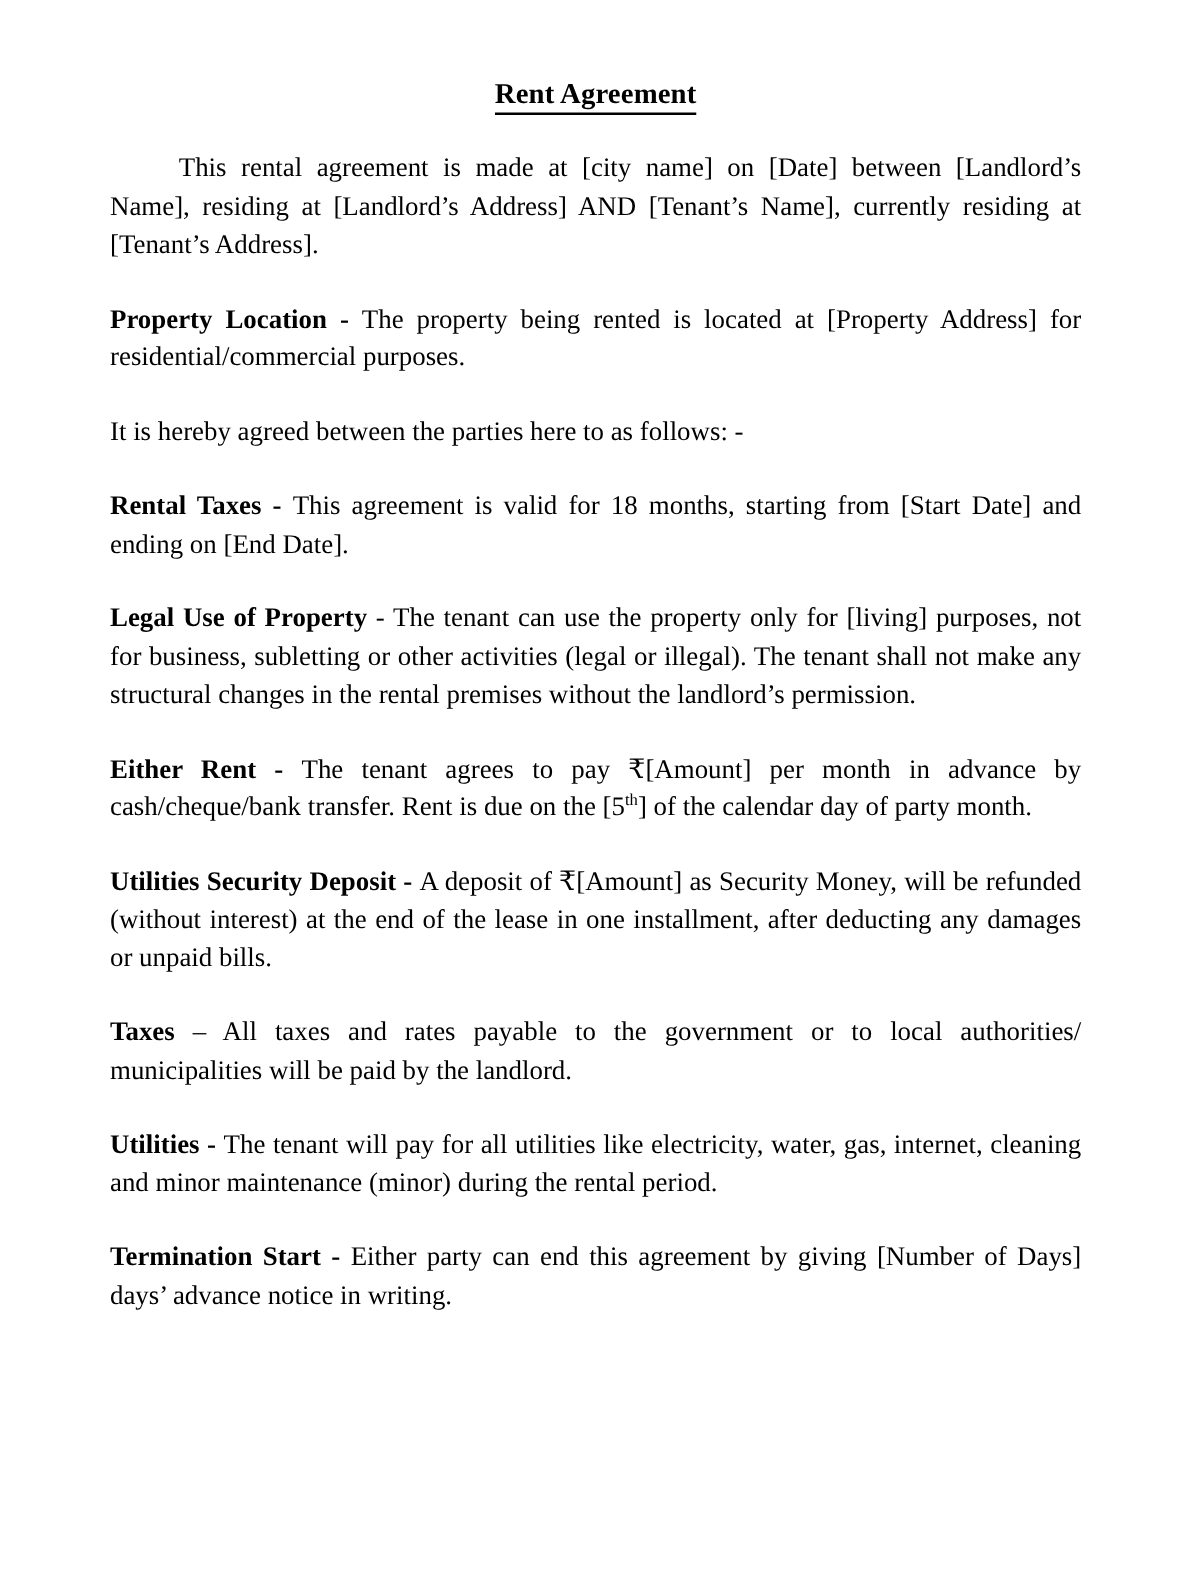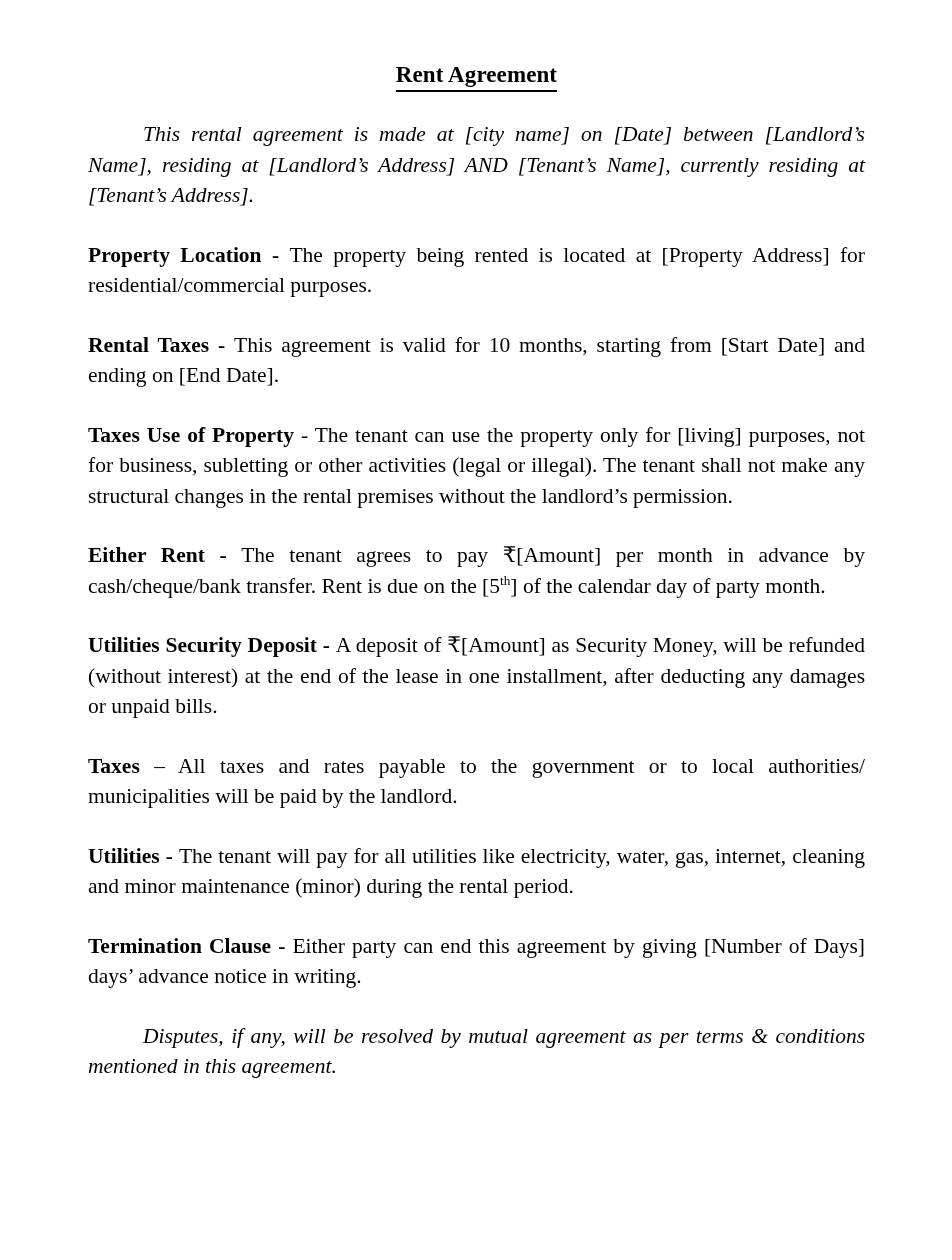--- a/index.html
+++ b/index.html
@@ -39,21 +39,20 @@
     font-size: 21.5px;
     line-height: 30.5px;
     text-align: justify;
     text-justify: inter-word;
     margin: 0 0 29px 0;
     letter-spacing: 0px;
     word-spacing: 0px;
   }
   p.indent {
     text-indent: 55px;
-    font-style: italic;
   }
   p.last {
     margin-bottom: 0;
   }
   .hd {
     font-weight: bold;
     margin-top: 20px;
   }
   .sep-bold {
     font-weight: bold;
@@ -79,47 +78,47 @@
   <div>
 
     <p class="para indent">
       <span>This rental agreement is made at [city name] on [Date] between [Landlord’s Name], residing at [Landlord’s Address] AND [Tenant’s Name], currently residing at [Tenant’s Address].</span>
     </p>
 
     <p class="para">
       <span class="hd">Property Location</span><span class="sep-bold"> - </span><span>The property being rented is located at [Property Address] for residential/commercial purposes.</span>
     </p>
 
-
     <p class="para">
-      <span class="hd">Rental Taxes</span><span class="sep-bold"> - </span><span>This agreement is valid for 10 months, starting from [Start Date] and ending on [End Date].</span>
+      <span>It is hereby agreed between the parties here to as follows: -</span>
     </p>
 
     <p class="para">
-      <span class="hd">Taxes Use of Property</span><span class="sep-thin"> - </span><span>The tenant can use the property only for [living] purposes, not for business, subletting or other activities (legal or illegal). The tenant shall not make any structural changes in the rental premises without the landlord’s permission.</span>
+      <span class="hd">Rental Taxes</span><span class="sep-bold"> - </span><span>This agreement is valid for 18 months, starting from [Start Date] and ending on [End Date].</span>
+    </p>
+
+    <p class="para">
+      <span class="hd">Legal Use of Property</span><span class="sep-thin"> - </span><span>The tenant can use the property only for [living] purposes, not for business, subletting or other activities (legal or illegal). The tenant shall not make any structural changes in the rental premises without the landlord’s permission.</span>
     </p>
 
     <p class="para">
       <span class="hd">Either Rent</span><span class="sep-bold"> - </span><span>The tenant agrees to pay ₹[Amount] per month in advance by cash/cheque/bank transfer. Rent is due on the [5</span><sup>th</sup><span>] of the calendar day of party month.</span>
     </p>
 
     <p class="para">
       <span class="hd">Utilities Security Deposit</span><span class="sep-bold"> - </span><span>A deposit of ₹[Amount] as Security Money, will be refunded (without interest) at the end of the lease in one installment, after deducting any damages or unpaid bills.</span>
     </p>
 
     <p class="para">
       <span class="hd">Taxes</span><span class="sep-thin"> – </span><span>All taxes and rates payable to the government or to local authorities/ municipalities will be paid by the landlord.</span>
     </p>
 
     <p class="para">
       <span class="hd">Utilities</span><span class="sep-bold"> - </span><span>The tenant will pay for all utilities like electricity, water, gas, internet, cleaning and minor maintenance (minor) during the rental period.</span>
     </p>
 
     <p class="para">
-      <span class="hd">Termination Clause</span><span class="sep-bold"> - </span><span>Either party can end this agreement by giving [Number of Days] days’ advance notice in writing.</span>
+      <span class="hd">Termination Start</span><span class="sep-bold"> - </span><span>Either party can end this agreement by giving [Number of Days] days’ advance notice in writing.</span>
     </p>
 
-    <p class="para indent last">
-      <span>Disputes, if any, will be resolved by mutual agreement as per terms &amp; conditions mentioned in this agreement.</span>
-    </p>
 
   </div>
 </div>
 
 </body></html>

